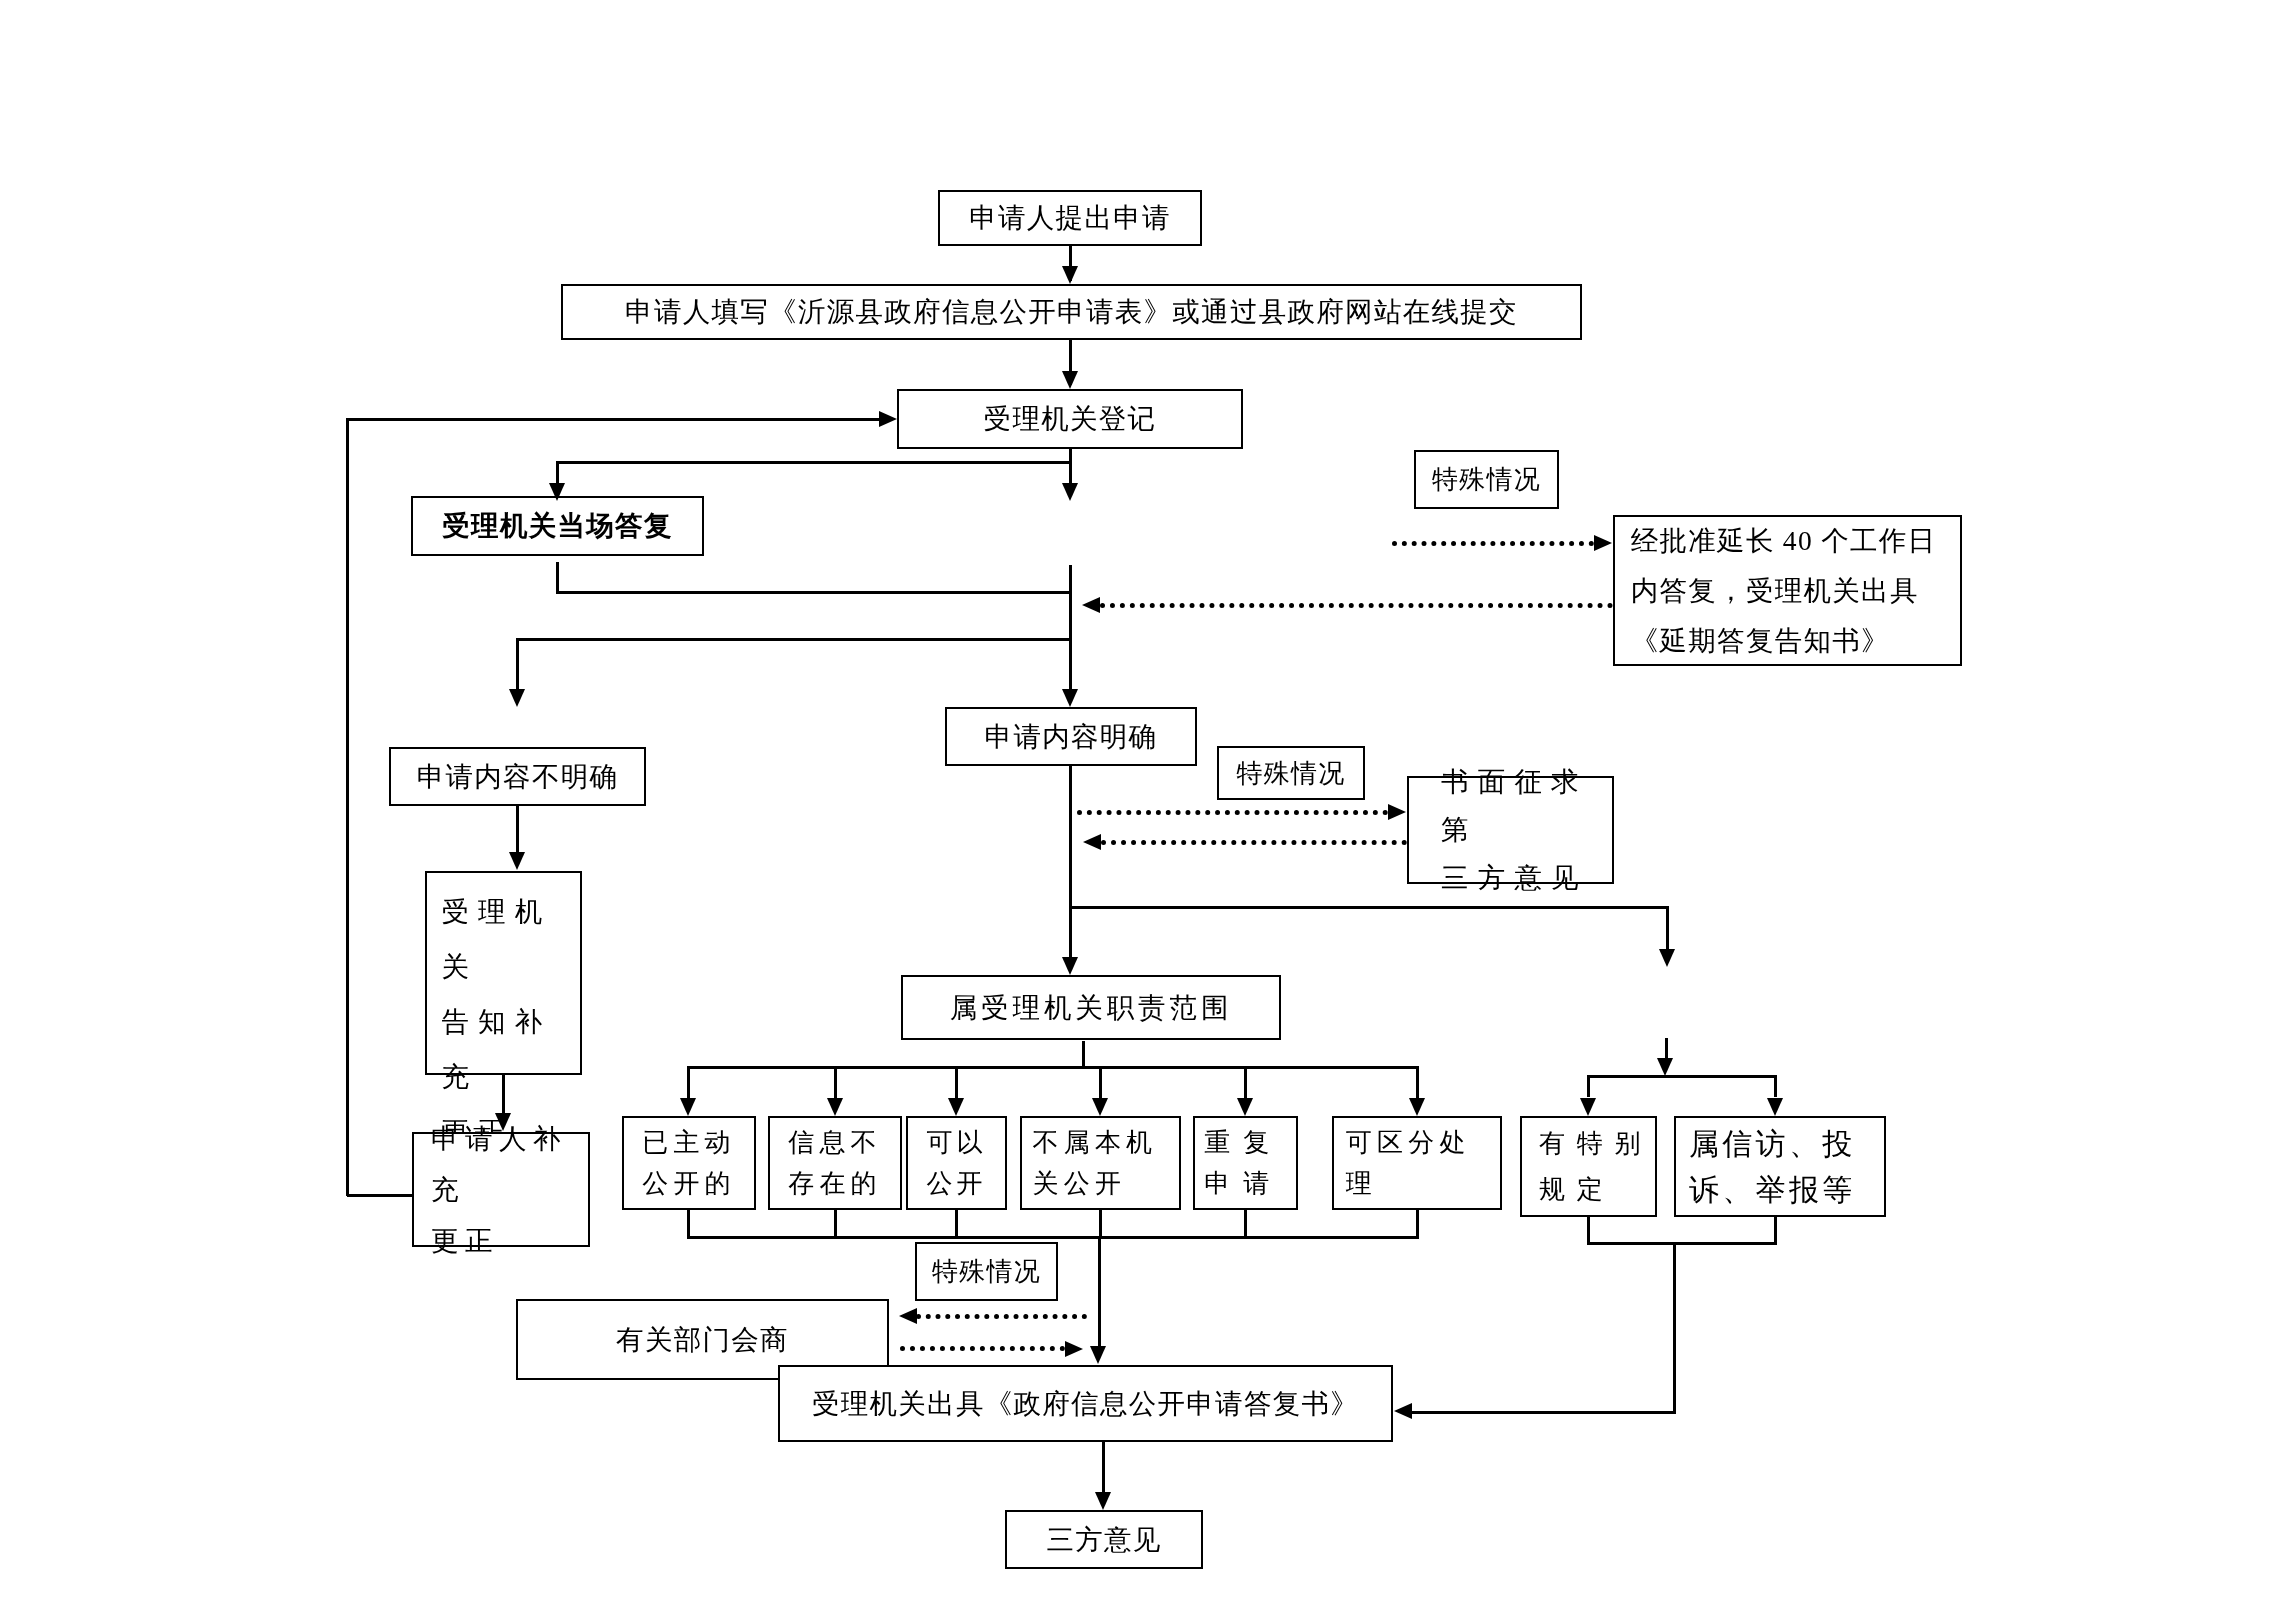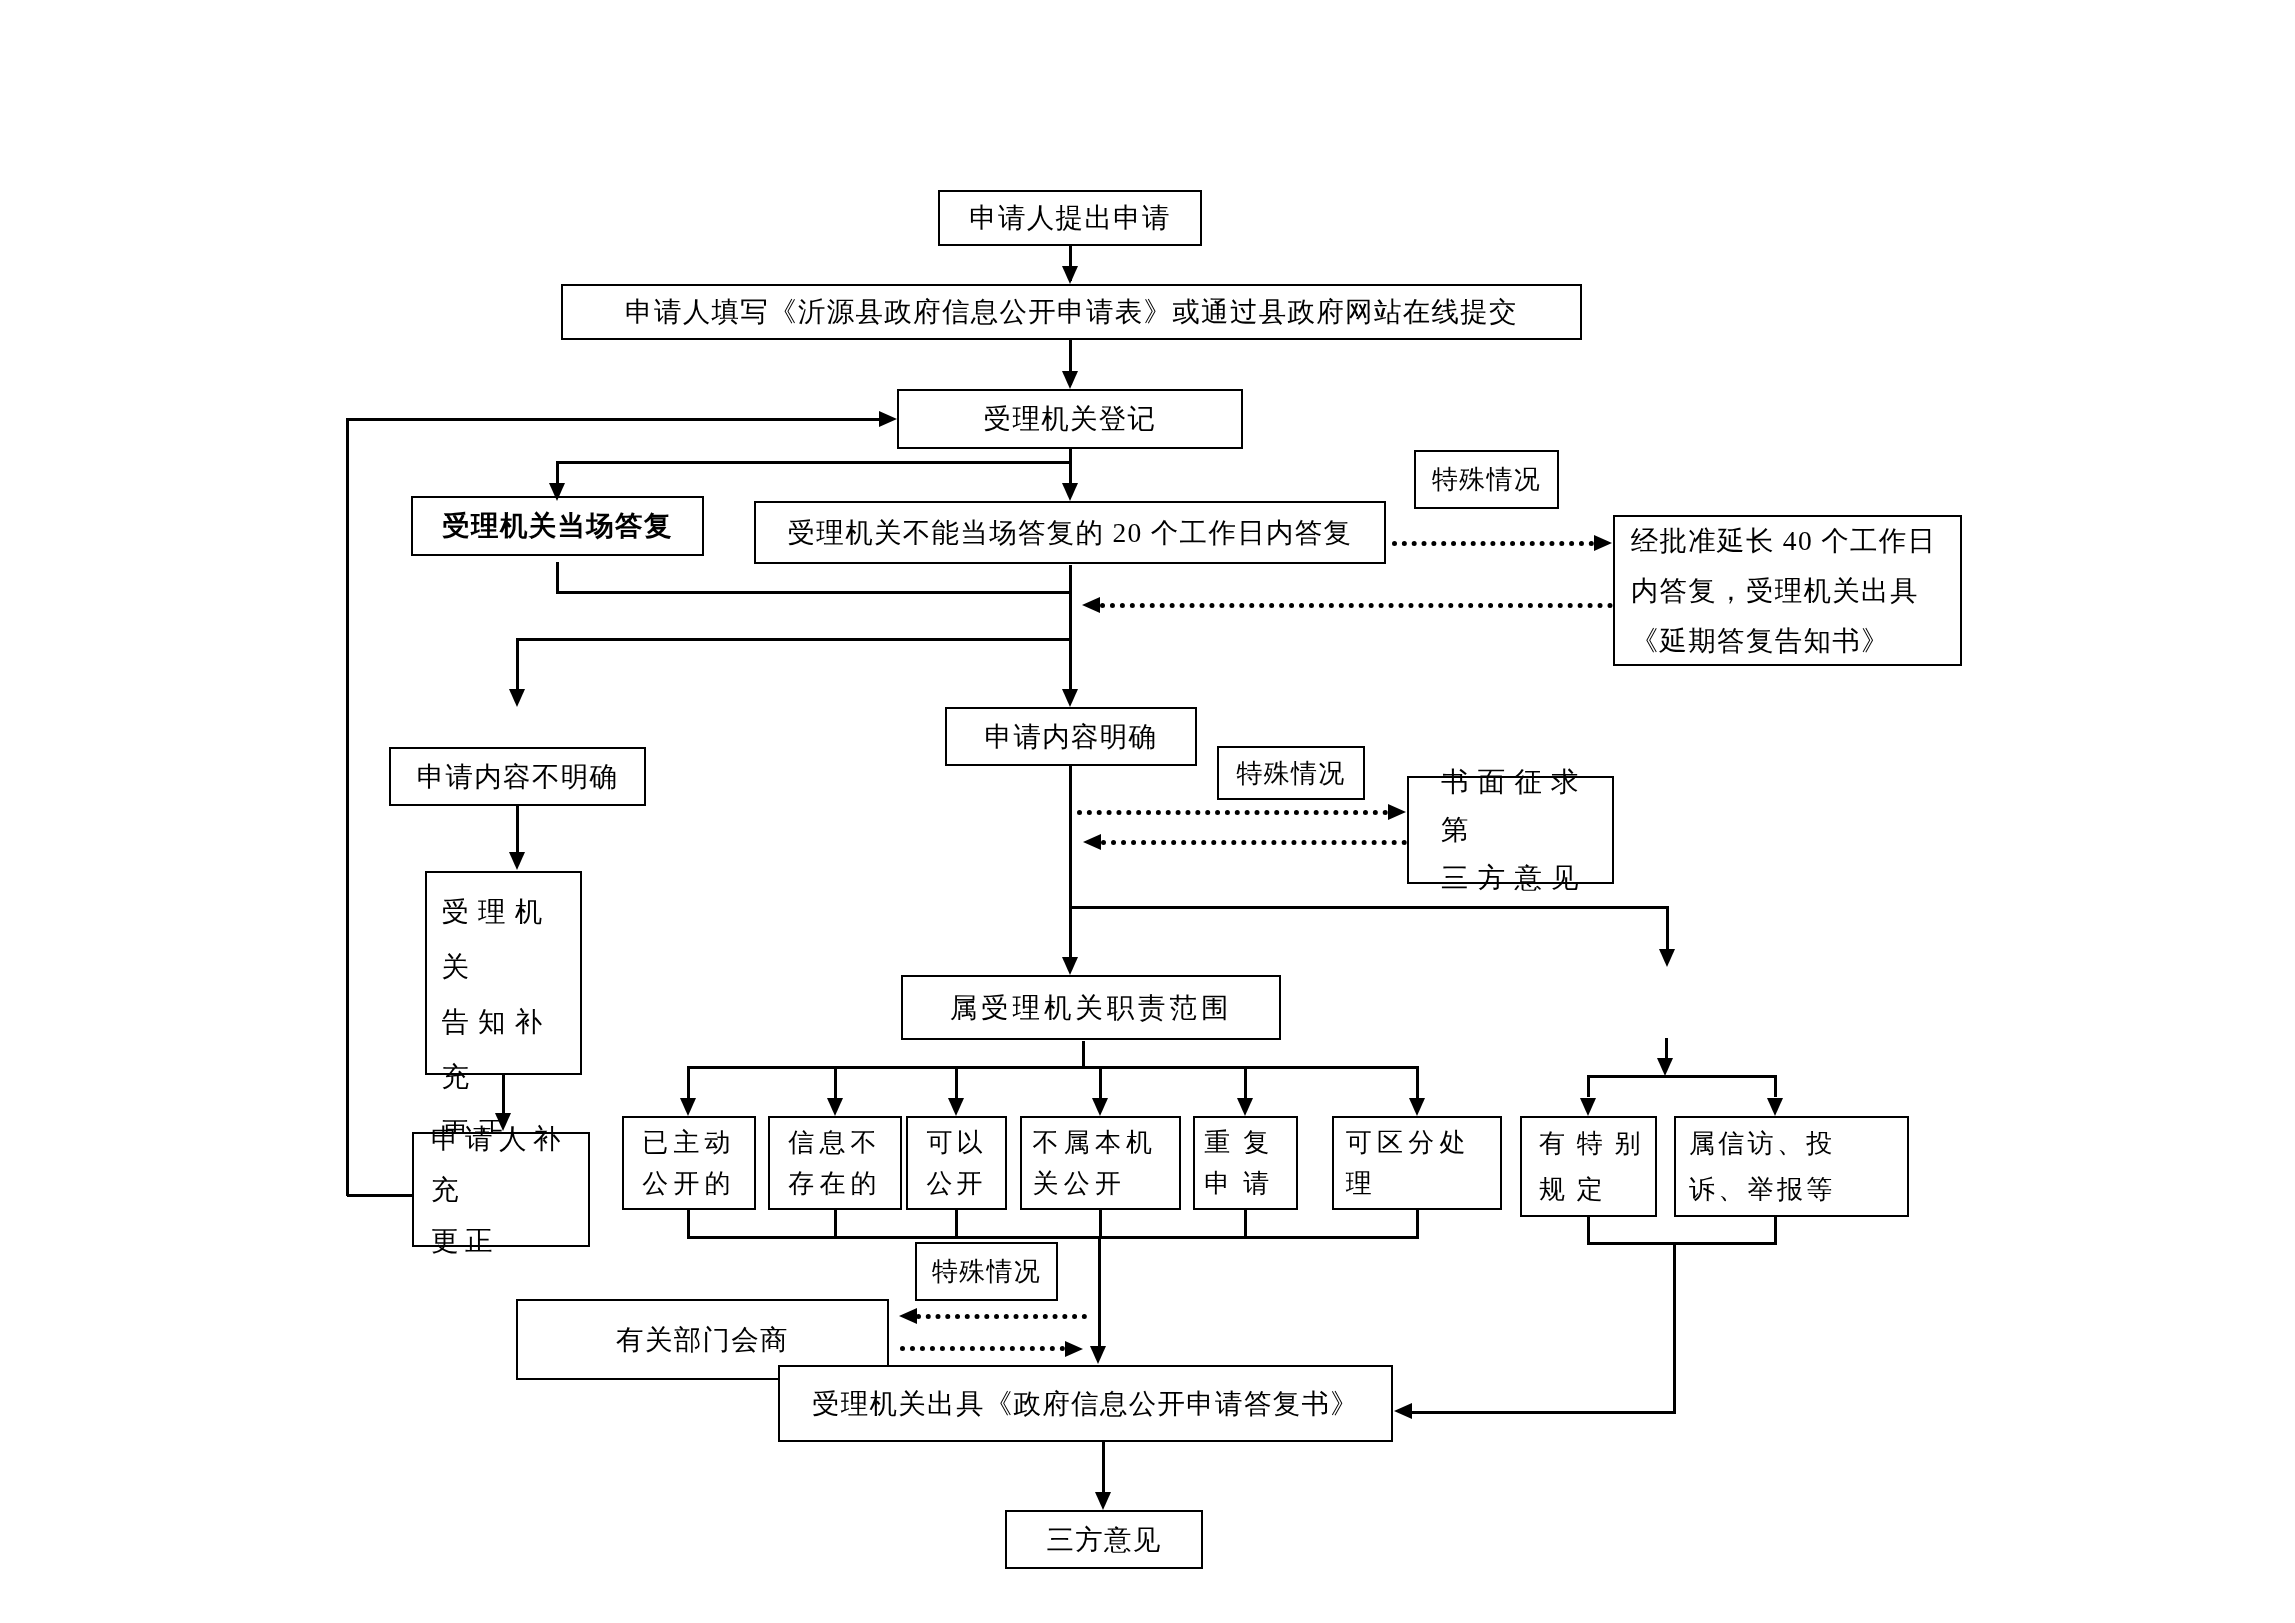--- a/index.html
+++ b/index.html
@@ -41,21 +41,20 @@
 <div id="canvas">
 
   <div class="node" style="left:938px;top:190px;width:264px;height:56px;">申请人提出申请</div>
 
   <div class="node" style="left:561px;top:284px;width:1021px;height:56px;">申请人填写《沂源县政府信息公开申请表》或通过县政府网站在线提交</div>
 
   <div class="node" style="left:897px;top:389px;width:346px;height:60px;">受理机关登记</div>
 
   <div class="node" style="left:411px;top:496px;width:293px;height:60px;font-weight:bold;">受理机关当场答复</div>
 
-  <div class="node" style="left:754px;top:501px;width:632px;height:63px;">受理机关不能当场答复的 20 个工作日内答复</div>
 
   <div class="node" style="left:1414px;top:450px;width:145px;height:59px;font-size:26px;">特殊情况</div>
 
   <div class="node left" style="left:1613px;top:515px;width:349px;height:151px;line-height:50px;padding:2.6px 11.8px 2.6px 15.7px;">经批准延长 40 个工作日
 内答复，受理机关出具
 《延期答复告知书》</div>
 
   <div class="node" style="left:389px;top:707px;width:257px;height:59px;margin-top:40px;">申请内容不明确</div>
 
   <div class="node" style="left:945px;top:707px;width:252px;height:59px;">申请内容明确</div>
@@ -89,21 +88,21 @@
 
   <div class="node" style="left:1193px;top:1116px;width:105px;height:94px;line-height:41px;letter-spacing:13px;font-size:26px;padding-left:9.2px;justify-content:flex-start;text-align:left;">重复
 申请</div>
 
   <div class="node left" style="left:1332px;top:1116px;width:170px;height:94px;line-height:41px;padding-left:11.8px;letter-spacing:5.2px;font-size:26px;">可区分处
 理</div>
 
   <div class="node left" style="left:1520px;top:1116px;width:137px;height:101px;line-height:46px;padding-left:17px;letter-spacing:11.8px;font-size:26px;">有特别
 规定</div>
 
-  <div class="node left" style="left:1674px;top:1116px;width:235px;height:101px;line-height:46px;padding-left:13px;letter-spacing:3.3px;font-size:26px;">属信访、投
+  <div class="node left" style="left:1674px;top:1116px;width:212px;height:101px;line-height:46px;padding-left:13px;letter-spacing:3.3px;font-size:30px;">属信访、投
 诉、举报等</div>
 
   <div class="node" style="left:915px;top:1242px;width:143px;height:59px;font-size:26px;">特殊情况</div>
 
   <div class="node" style="left:516px;top:1299px;width:373px;height:81px;text-align:right;">有关部门会商</div>
 
   <div class="node" style="left:778px;top:1365px;width:615px;height:77px;">受理机关出具《政府信息公开申请答复书》</div>
 
   <div class="node" style="left:1005px;top:1510px;width:198px;height:59px;">三方意见</div>
 

